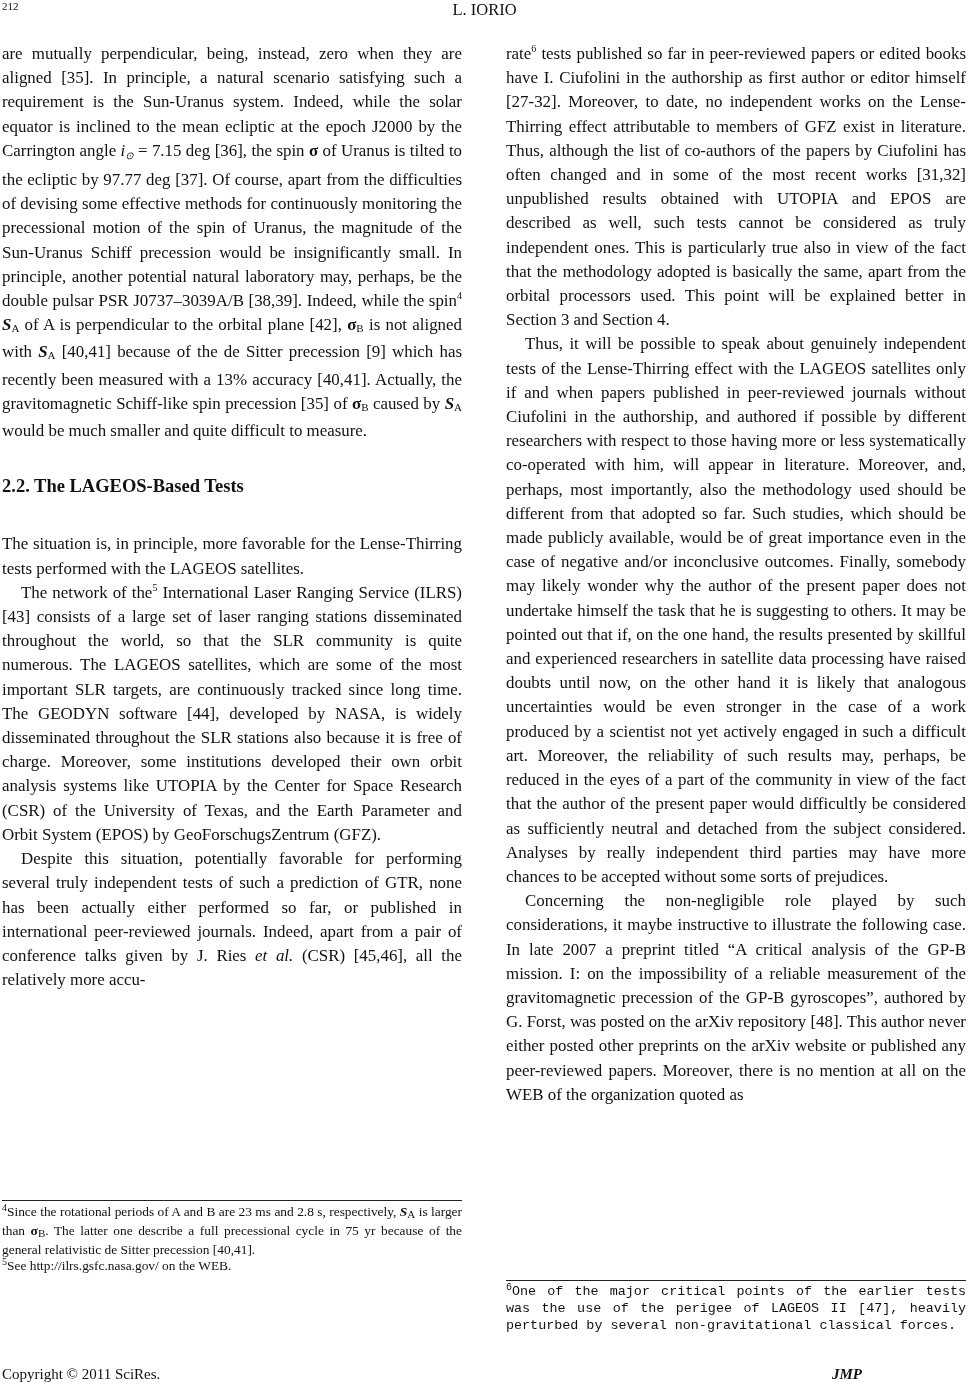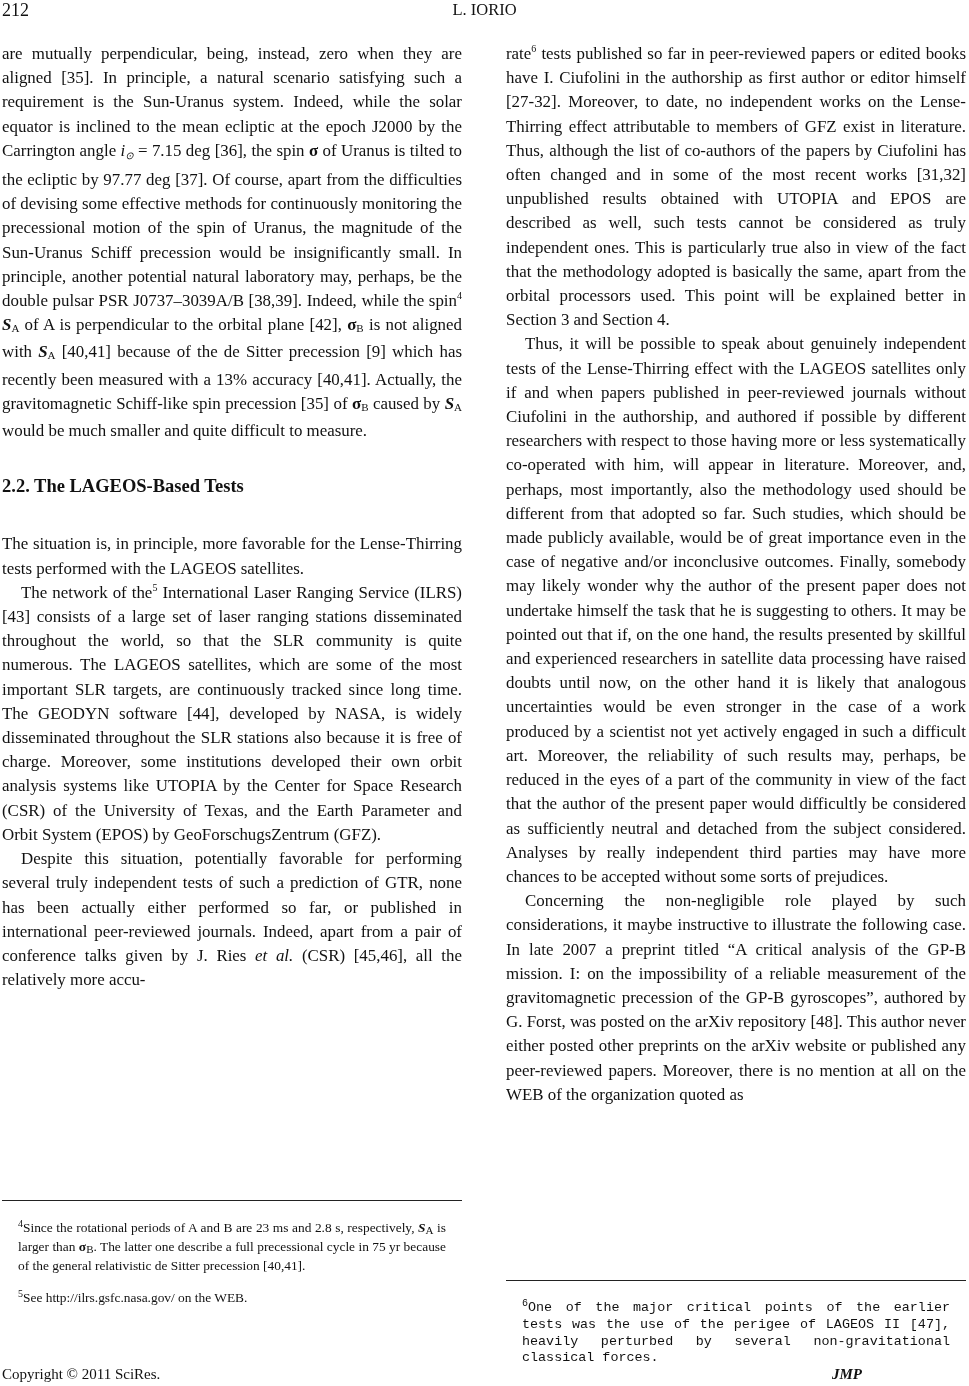--- a/index.html
+++ b/index.html
@@ -1,36 +1,36 @@
 <!DOCTYPE html>
 <html><head>
 <meta charset="utf-8">
 <style>
   html, body { margin: 0; padding: 0; background: #ffffff; }
   body { width: 969px; height: 1386px; position: relative; overflow: hidden;
          font-family: "Liberation Serif", serif; color: #111; }
   .header { position: absolute; top: 0; left: 0; width: 969px; height: 24px; }
-  .page-num { position: absolute; left: 2px; top: 0; font-size: 18px; }
+  .page-num { position: absolute; left: 2px; top: 0; font-size: 11px; }
   .running-head { position: absolute; left: 0; right: 0; top: 0; text-align: center; font-size: 16.5px; }
   .col { position: absolute; top: 42px; width: 460px; }
   .col.left { left: 2px; }
   .col.right { left: 506px; }
   .body-text { font-size: 16.9px; line-height: 24.2px; text-align: justify; }
   .para { margin: 0; text-indent: 0; }
   .para.indent { text-indent: 19px; }
   .heading { font-weight: bold; font-size: 18.5px; margin: 31px 0 34px 0; }
   sup { font-size: 10px; vertical-align: super; line-height: 0; }
   .sub { font-size: 11px; vertical-align: -2px; }
   .bold { font-weight: bold; }
   .bi { font-weight: bold; font-style: italic; }
   .it { font-style: italic; }
   .math { font-style: italic; }
   .sun { font-size: 10px; vertical-align: -3px; }
   .footnotes { font-size: 13.4px; line-height: 16.8px; text-align: justify; }
-  .footnotes p { margin: 16px; }
+  .footnotes p { margin: 0; }
   .left-fnrule { position: absolute; left: 2px; top: 1291px; width: 460px; border-top: 1.4px solid #222; }
   .left-fns { position: absolute; left: 2px; top: 1296px; width: 460px; }
   .right-fnrule { position: absolute; left: 506px; top: 1346px; width: 460px; border-top: 1.4px solid #222; }
   .right-fns { position: absolute; left: 506px; top: 1350px; width: 460px; font-family: Liberation Mono, monospace; }
   .footer { position: absolute; left: 0; top: 1366px; width: 866px; height: 20px; font-size: 15px; }
   .copyright { position: absolute; left: 2px; top: 0; }
   .journal { position: absolute; right: 4px; top: 0; font-weight: bold; font-style: italic; }
 </style>
 </head>
 <body>

